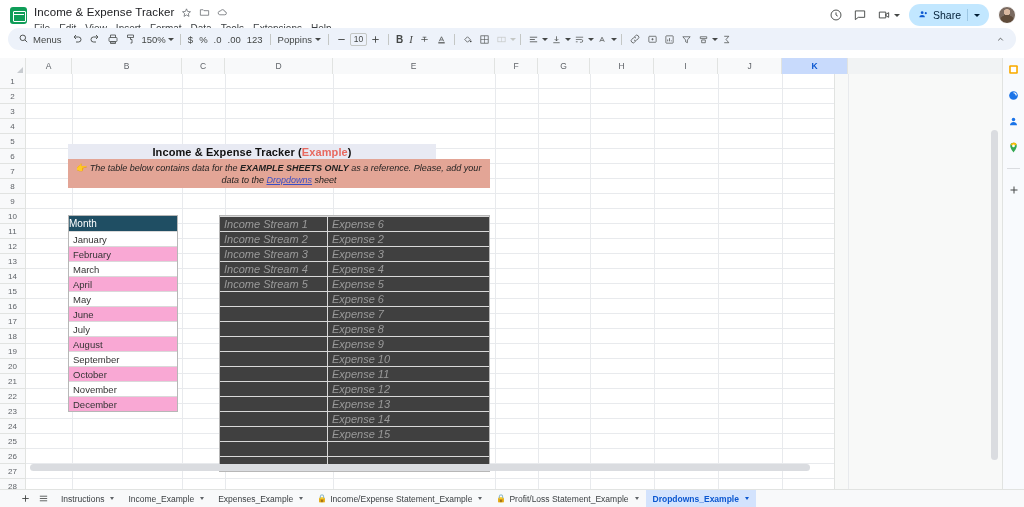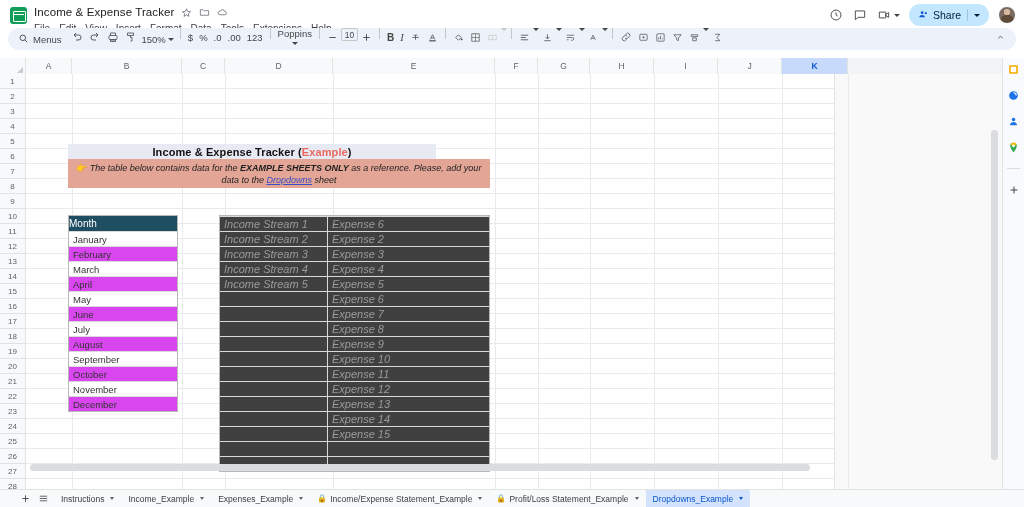--- a/index.html
+++ b/index.html
@@ -46,29 +46,29 @@
   }
   .share-div{width:1px;height:12px;background:#9cc7e4;margin:0 2px;}
   .avatar{width:18px;height:18px;border-radius:50%;background:#8a6a55;border:1px solid #fff;
     background-image: radial-gradient(circle at 50% 32%, #d9b8a0 0 22%, transparent 23%),
                       radial-gradient(circle at 50% 95%, #5f4b3a 0 42%, transparent 43%);
     background-color:#7a6a60;}
 
   
   .toolbar{
     height:22px; margin:2px 8px 12px 8px; background:#edf2fa; border-radius:12px;
-    display:flex; padding:0 7px; gap:0px; position:relative;
+    display:flex; align-items:center; padding:0 7px; gap:0px; position:relative;
   }
   .tb-item{height:18px;display:flex;align-items:center;justify-content:center;padding:0 3px;color:#444746;}
   .tb-item svg{fill:#444746;}
   .menus-pill{display:flex;align-items:center;gap:4px;padding:0 6px 0 3px;font-size:9.5px;color:#444746;}
   .tb-sep{width:1px;height:11px;background:#c4c7c5;margin:0 4px;}
   .tb-txt{font-size:9.5px;color:#444746;}
   .zoom-box{display:flex;align-items:center;gap:2px;padding:0 2px;}
-  .font-box{display:flex;align-items:center;gap:3px;padding:0 3px;flex-direction:column;}
+  .font-box{display:flex;align-items:center;gap:3px;padding:0 3px;}
   .fsize{border:1px solid #c4c7c5;border-radius:2px;width:17px;height:13px;display:flex;align-items:center;justify-content:center;font-size:8.5px;color:#444746;background:#edf2fa;}
   .caret{width:0;height:0;border-left:3px solid transparent;border-right:3px solid transparent;border-top:3.5px solid #444746;display:inline-block;}
   .bold-i{font-weight:bold;font-size:10px;color:#444746;}
   .ital-i{font-style:italic;font-family:"Liberation Serif",serif;font-size:10.5px;color:#444746;}
   .collapse-ic{position:absolute;right:7px;}
 
   
   .fbar{height:16px;display:flex;align-items:center;border-bottom:1px solid #e1e3e1;padding-left:4px;}
   .namebox{width:48px;font-size:8.5px;color:#3c4043;padding-left:4px;}
   .nb-caret{margin-right:6px;}
@@ -109,21 +109,21 @@
   .banner-txt{font-size:9px;font-style:italic;color:#1f1f1f;line-height:12px;}
   .banner-txt b{font-weight:bold;}
   .banner-link{color:#3b4ec4;text-decoration:underline;font-style:italic;}
   .hand{font-style:normal;margin-right:2px;}
 
   
   .mtable{left:68px;top:157px;width:110px;border:1px solid #b7b7b7;}
   .mh{height:15px;background:#1f4e63;color:#fff;font-size:10px;display:flex;align-items:center;}
   .mr{height:15px;font-size:9.5px;color:#333;display:flex;align-items:center;padding-left:4px;
       border-top:1px solid #d9d9d9;background:#fff;}
-  .mr.alt{background:#d946ef;}
+  .mr.alt{background:#f9a8d4;}
 
   
   .ctable{left:219px;top:157px;width:271px;border:1px solid #b7b7b7;}
   .crow{display:flex;height:15px;border-top:1px solid #d9d9d9;}
   .crow.head{border-top:none;}
   .cc{font-size:11px;color:#9a9a9a;font-style:italic;display:flex;align-items:center;padding-left:4px;background:#404040;}
   .cc.left{width:108px;border-right:1px solid #d9d9d9;}
   .cc.right{flex:1;}
   .ch2{font-size:10px;color:#fff;font-style:normal;background:#1f4e63;display:flex;align-items:center;padding-left:4px;}
   .ch2.left{width:108px;border-right:1px solid #3a6b80;}
@@ -137,21 +137,21 @@
   .rail{position:absolute;right:0;top:58px;width:22px;bottom:0;background:#f8fafd;border-left:1px solid #e1e3e1;
         display:flex;flex-direction:column;align-items:center;padding-top:4px;gap:11px;}
   .rail-ic{width:15px;height:15px;display:flex;align-items:center;justify-content:center;}
   .rail-div{width:13px;height:1px;background:#dadce0;margin:2px 0;}
 
   
   .tabbar{position:absolute;left:0;bottom:0;width:1024px;height:18px;background:#f8f9fa;
           border-top:1px solid #e1e3e1;display:flex;align-items:center;padding-left:18px;gap:0;}
   .tb-ic2{width:14px;height:14px;display:flex;align-items:center;justify-content:center;margin-right:4px;color:#444746;}
   .stab{display:flex;align-items:center;gap:3px;height:18px;padding:0 7px;font-size:8.5px;color:#3c4043;white-space:nowrap;}
-  .stab.active{background:#d3e3fd;color:#0b57d0;font-weight:normal;border-radius:0;align-items:center;}
+  .stab.active{background:#d3e3fd;color:#0b57d0;font-weight:bold;border-radius:0;align-items:center;}
   .stab .lock{font-size:8px;}
   .stab .tcaret{width:0;height:0;border-left:2.5px solid transparent;border-right:2.5px solid transparent;
                 border-top:3px solid #5f6368;margin-left:3px;}
   .stab.active .tcaret{border-top-color:#0b57d0;}
 </style>
 </head>
 <body>
 
 <div id="app">
 

